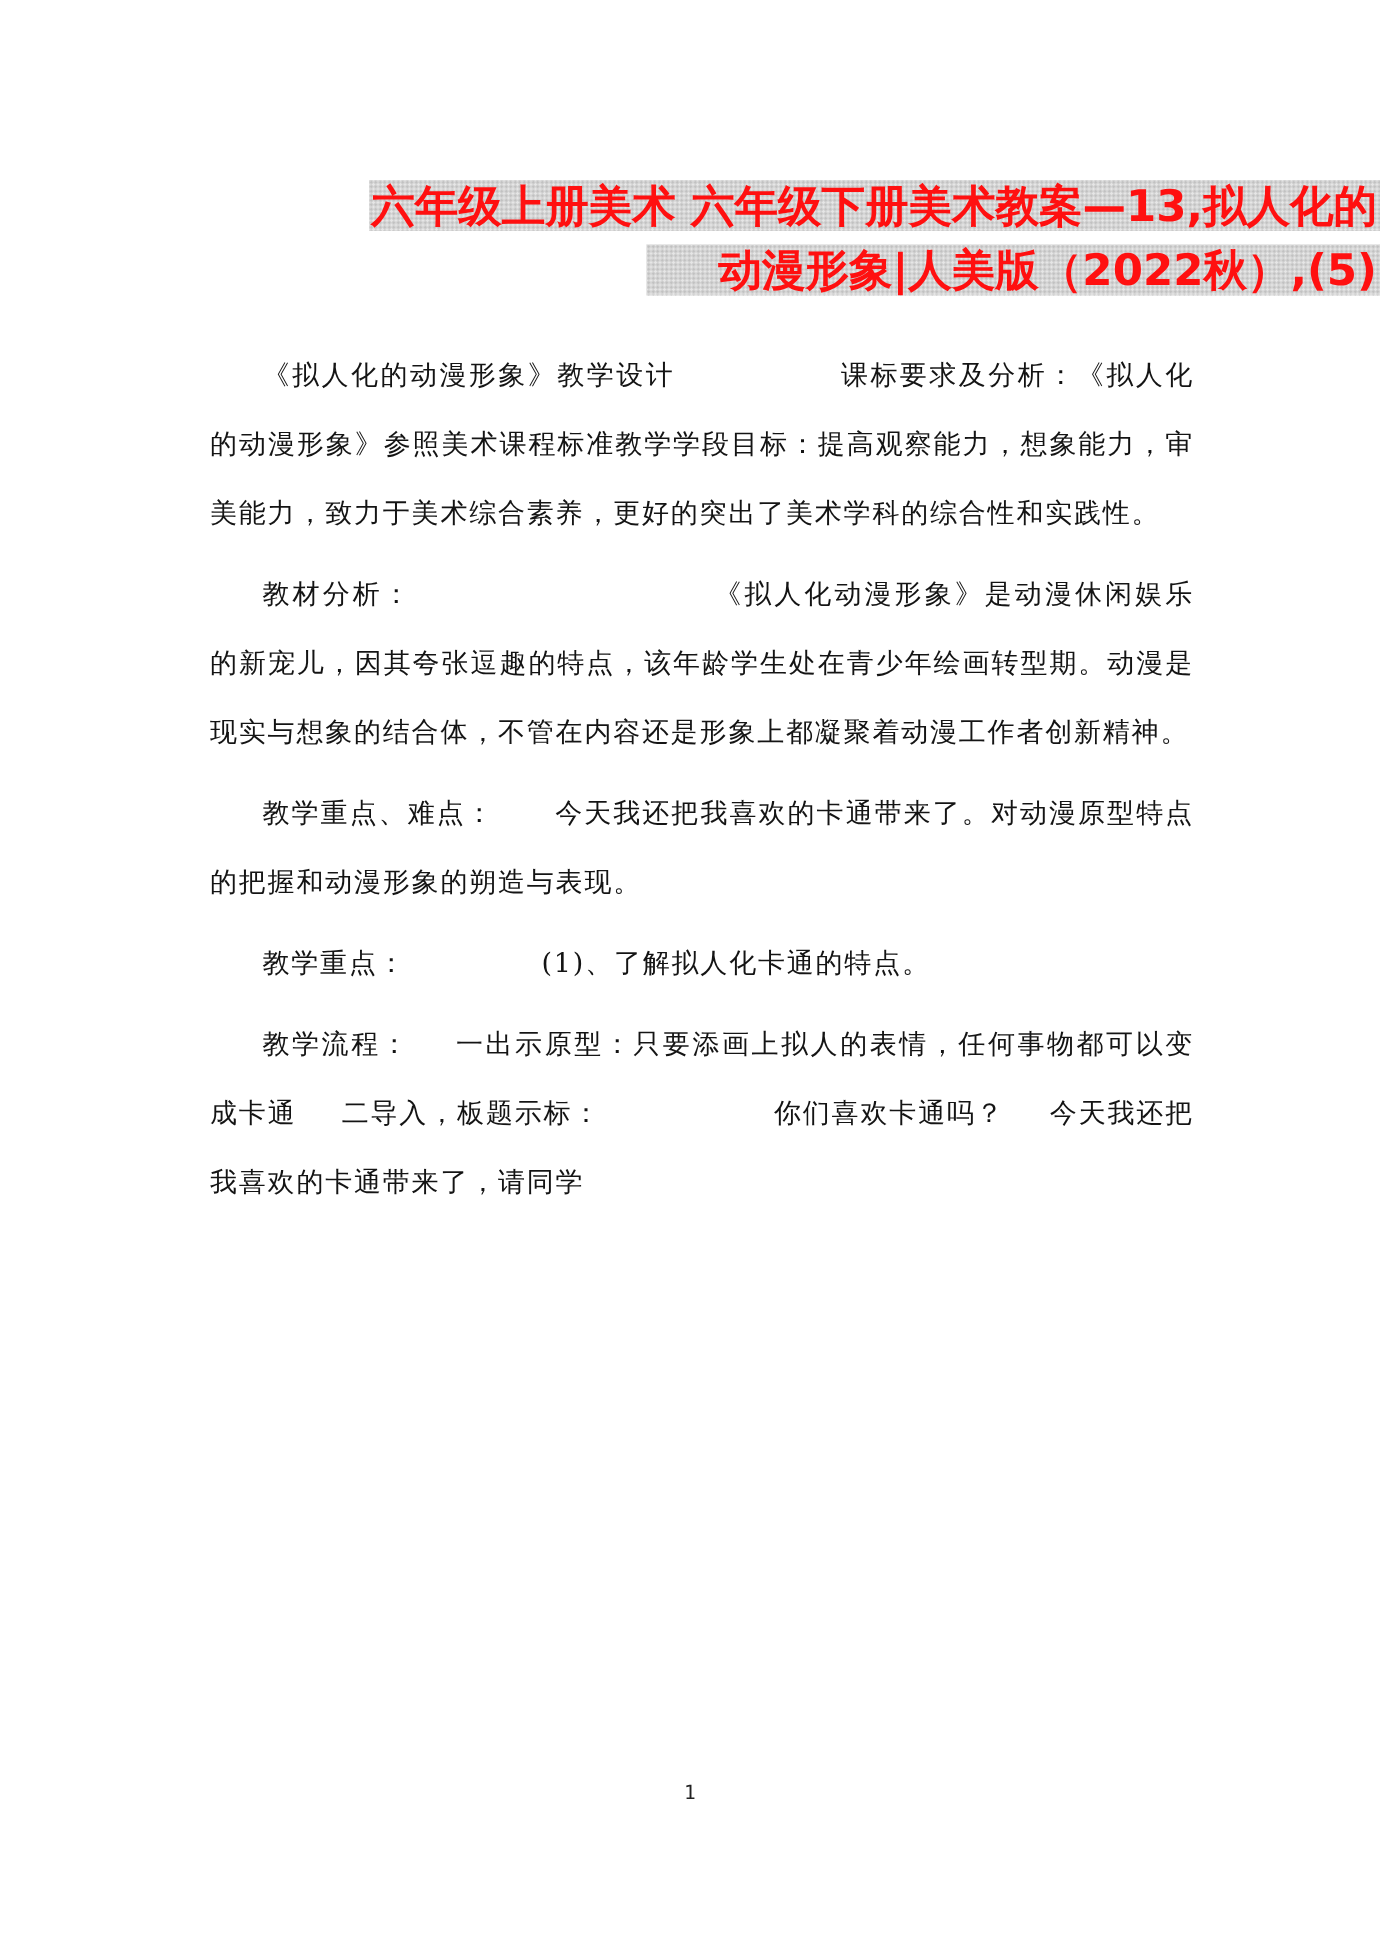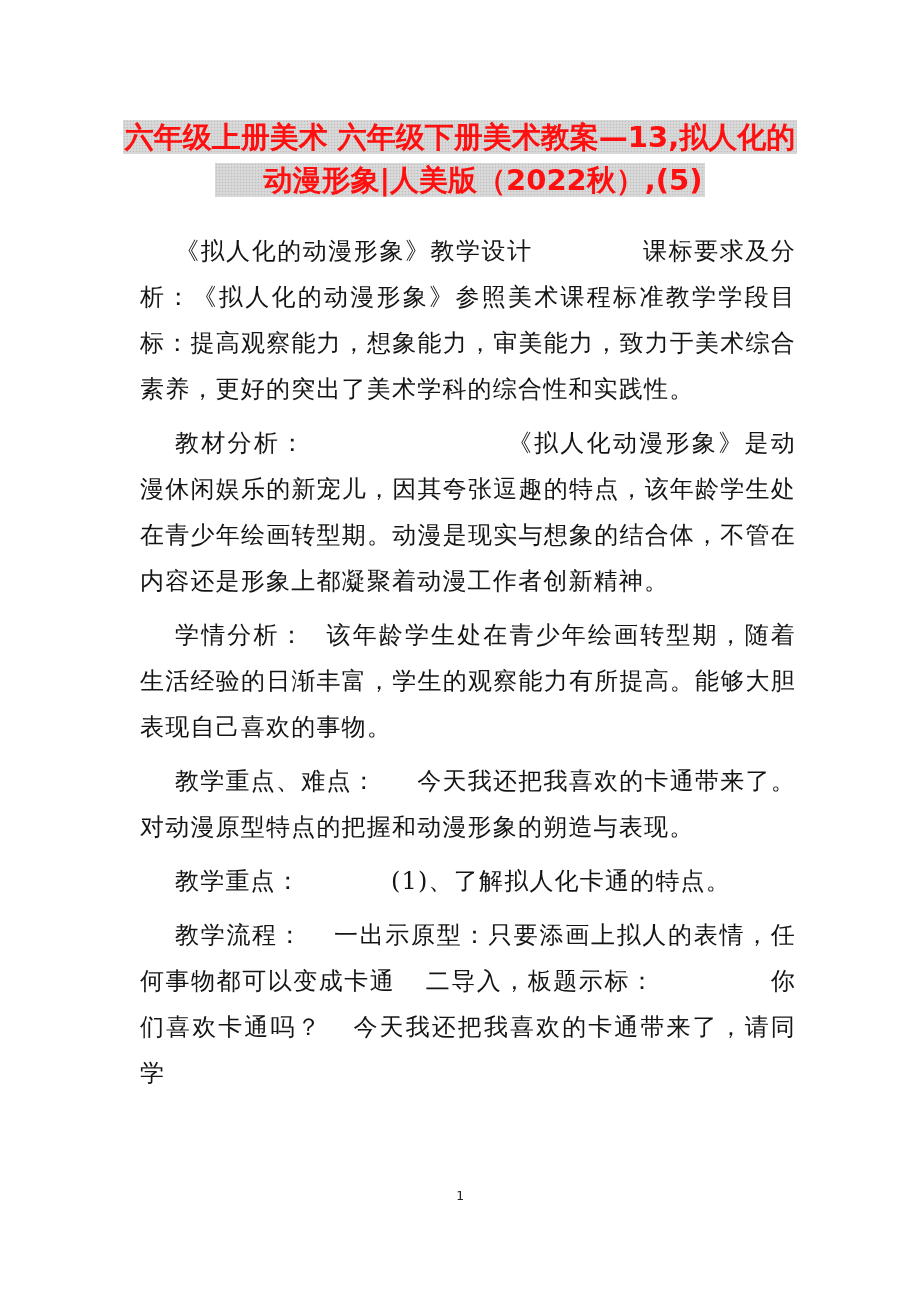--- a/index.html
+++ b/index.html
@@ -20,21 +20,21 @@
     left: 0; top: 0;
     width: 920px;
     height: 1302px;
     background: #ffffff;
   }
   .title-block {
     position: absolute;
     left: 0;
     top: 118px;
     width: 920px;
-    text-align: center;
+    text-align: right;
   }
   .title-line {
     display: inline-block;
     font-family: "DejaVu Sans", "Liberation Sans", sans-serif;
     font-weight: bold;
     font-size: 29px;
     line-height: 34px;
     color: #ff1010;
     background-color: #d4d4d4;
     background-image:
@@ -47,21 +47,21 @@
     white-space: nowrap;
   }
   .title-line.l1 { margin-top: 2px; }
   .title-line.l2 { margin-top: 9px; padding-left: 48px; }
 
   .body-text {
     position: absolute;
     left: 140px;
     top: 228px;
     width: 656px;
-    font-size: 24px;
+    font-size: 18px;
     line-height: 46px;
     letter-spacing: 1.2px;
     color: #141414;
   }
   .para {
     margin: 0 0 8px 0;
     text-indent: 35px;
     text-align: justify;
     text-align-last: left;
   }
@@ -94,21 +94,20 @@
     <span class="title-line l1">六年级上册美术 六年级下册美术教案—13,拟人化的</span><br>
     <span class="title-line l2">动漫形象|人美版（2022秋）,(5)</span>
   </div>
 
   <div class="body-text">
 
     <p class="para"><span>《拟人化的动漫形象》教学设计</span><span class="gap g1"></span><span>课标要求及分析：《拟人化的动漫形象》参照美术课程标准教学学段目标：提高观察能力，想象能力，审美能力，致力于美术综合素养，更好的突出了美术学科的综合性和实践性。</span></p>
 
     <p class="para"><span>教材分析：</span><span class="gap g2"></span><span>《拟人化动漫形象》是动漫休闲娱乐的新宠儿，因其夸张逗趣的特点，该年龄学生处在青少年绘画转型期。动漫是现实与想象的结合体，不管在内容还是形象上都凝聚着动漫工作者创新精神。</span></p>
 
-    <p class="para"><span>学情分析：</span><span class="gap g3"></span><span>该年龄学生处在青少年绘画转型期，随着生活经验的日渐丰富，学生的观察能力有所提高。能够大胆表现自己喜欢的事物。</span></p>
 
     <p class="para"><span>教学重点、难点：</span><span class="gap g4"></span><span>今天我还把我喜欢的卡通带来了。对动漫原型特点的把握和动漫形象的朔造与表现。</span></p>
 
     <p class="para"><span>教学重点：</span><span class="gap g5"></span><span>(1)、了解拟人化卡通的特点。</span></p>
 
 
 
     <p class="para"><span>教学流程：</span><span class="gap g6"></span><span>一出示原型：只要添画上拟人的表情，任何事物都可以变成卡通</span><span class="gap g6"></span><span>二导入，板题示标：</span><span class="gap g2" style="width:115px"></span><span>你们喜欢卡通吗？</span><span class="gap g6"></span><span>今天我还把我喜欢的卡通带来了，请同学</span></p>
 
   </div>

